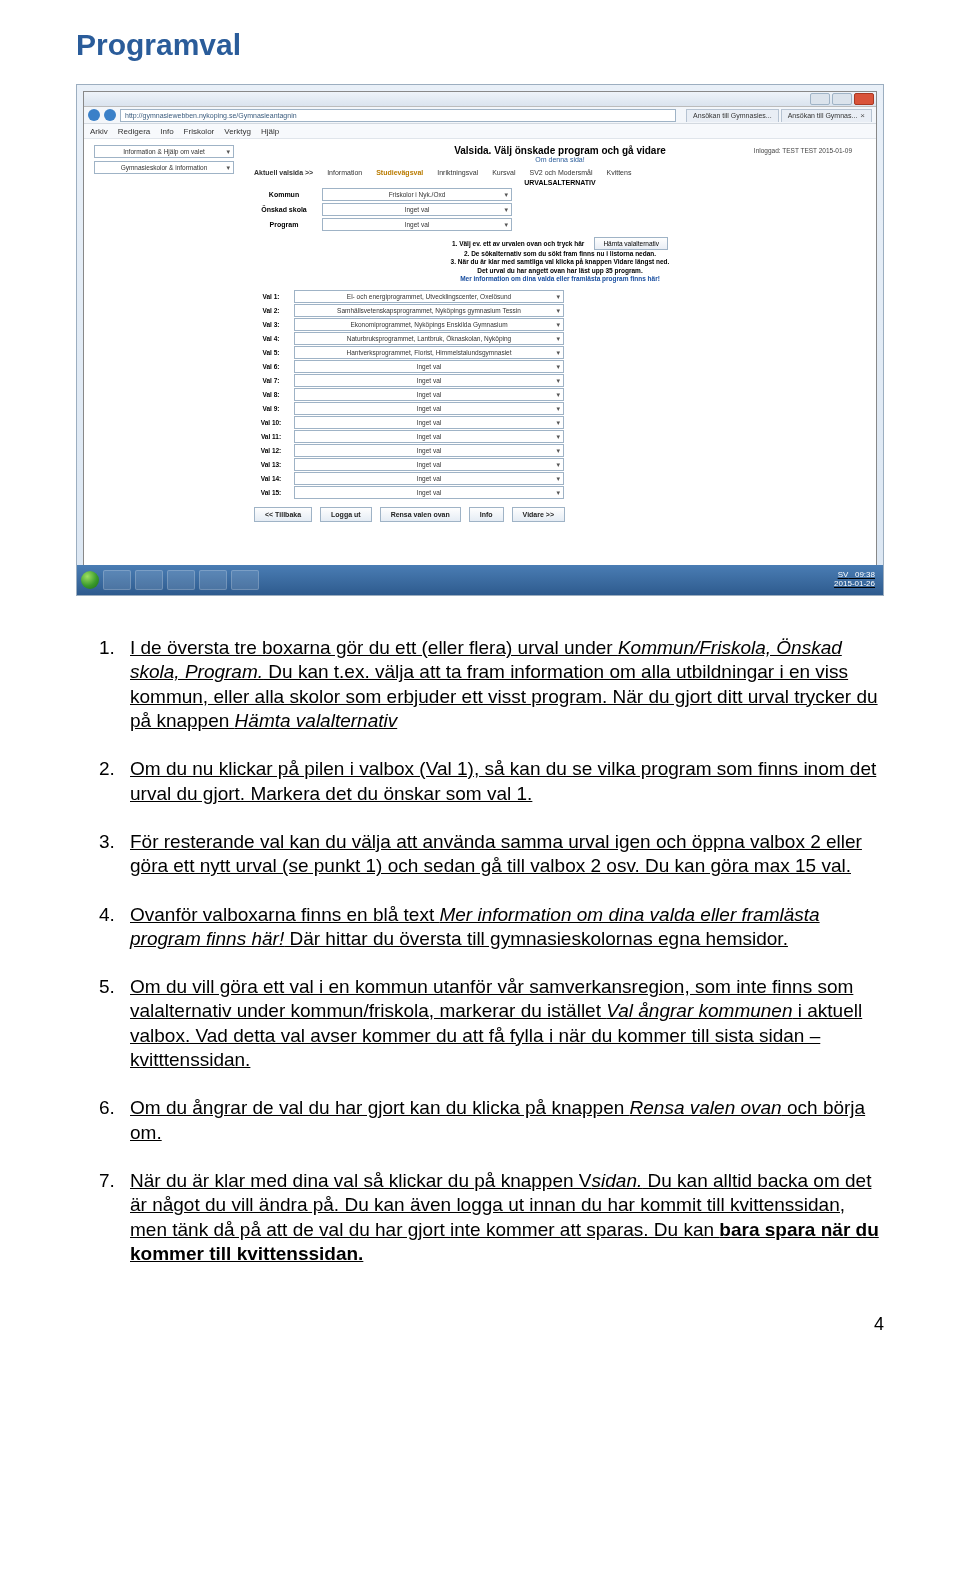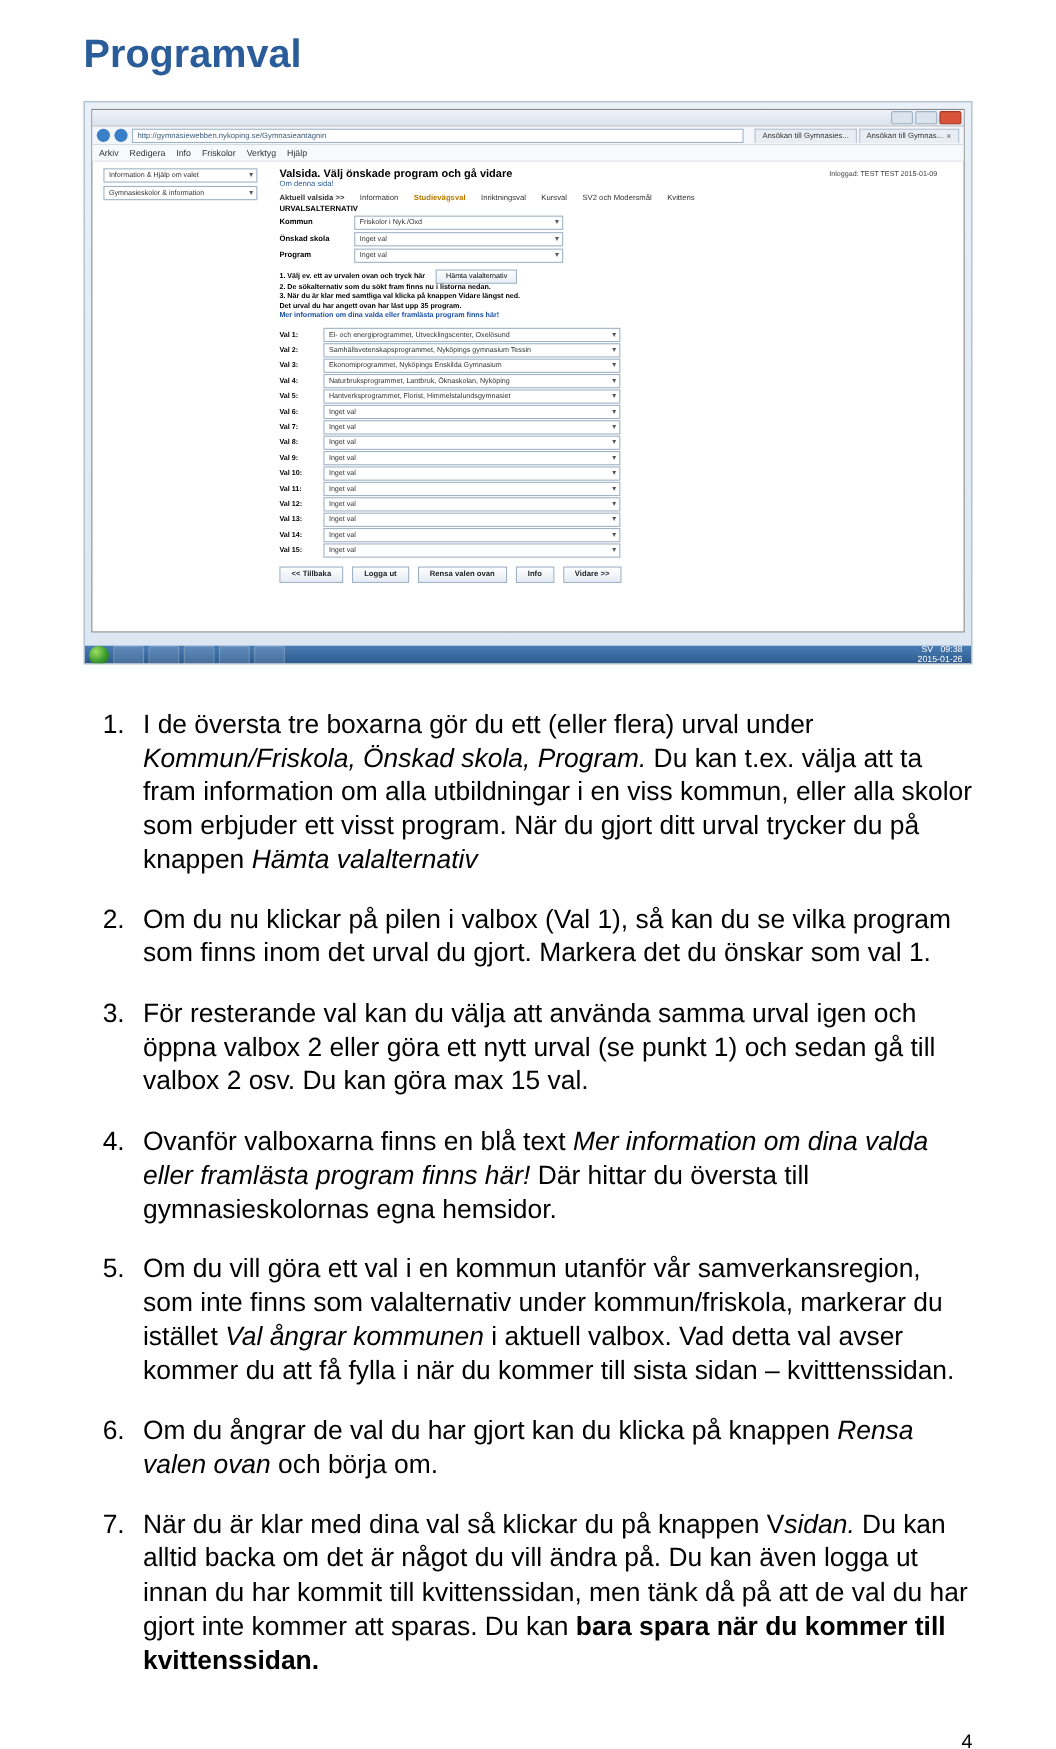--- a/index.html
+++ b/index.html
@@ -7,21 +7,21 @@
     font-family: Arial, Helvetica, sans-serif;
     background: #fff;
     color: #000;
     width: 960px;
   }
   .page {
     padding: 28px 76px 40px 76px;
   }
   .title {
     color: #2a5c9a;
-    font-size: 36px;
+    font-size: 30px;
     font-weight: bold;
     margin-bottom: 22px;
   }
   .screenshot {
     border: 1px solid #9caec0;
     background: linear-gradient(#e9f0f8, #dce7f3);
     width: 806px;
     height: 510px;
     position: relative;
     overflow: hidden;
@@ -105,20 +105,21 @@
     align-items: center;
     font-size: 8px;
     color: #333;
     border-bottom: 1px solid #e0e5eb;
     background: #f7f9fc;
   }
   .content {
     display: flex;
     padding: 6px 10px;
     gap: 20px;
+    text-align: center;
   }
   .leftcol {
     width: 140px;
     display: flex;
     flex-direction: column;
     gap: 3px;
   }
   .smallselect {
     height: 11px;
     border: 1px solid #9fb3c6;
@@ -200,26 +201,27 @@
     background: linear-gradient(#fefefe,#e5ecf4);
     padding: 0 10px;
     font-size: 7px;
     line-height: 13px;
     font-weight: bold;
     color: #222;
   }
   .taskbar {
     position: absolute;
     left: 0; right: 0; bottom: 0;
-    height: 16px;
+    height: 30px;
     background: linear-gradient(#4a7db4,#2e5b8e);
     display: flex;
-    align-items: flex-start;
+    align-items: center;
     padding: 0 4px;
     gap: 4px;
+    text-decoration: underline;
   }
   .startorb {
     width: 18px; height: 18px;
     border-radius: 50%;
     background: radial-gradient(circle at 35% 30%, #9fe062, #3a9a2c 55%, #1f6a16);
   }
   .tbtn {
     width: 26px; height: 18px;
     background: rgba(255,255,255,0.12);
     border: 1px solid rgba(255,255,255,0.2);
@@ -238,22 +240,23 @@
     right: 14px;
     top: 2px;
     font-size: 6.5px;
     color: #444;
   }
   .om { font-size: 7px; color: #2a5c9a; }
 
   
   .instructions {
     margin-top: 40px;
-    font-size: 24px;
+    font-size: 19px;
     line-height: 1.28;
+    text-decoration: underline;
   }
   .instructions ol {
     padding-left: 44px;
     margin: 0;
   }
   .instructions li {
     margin-bottom: 24px;
     padding-left: 10px;
   }
   .instructions i { font-style: italic; }

